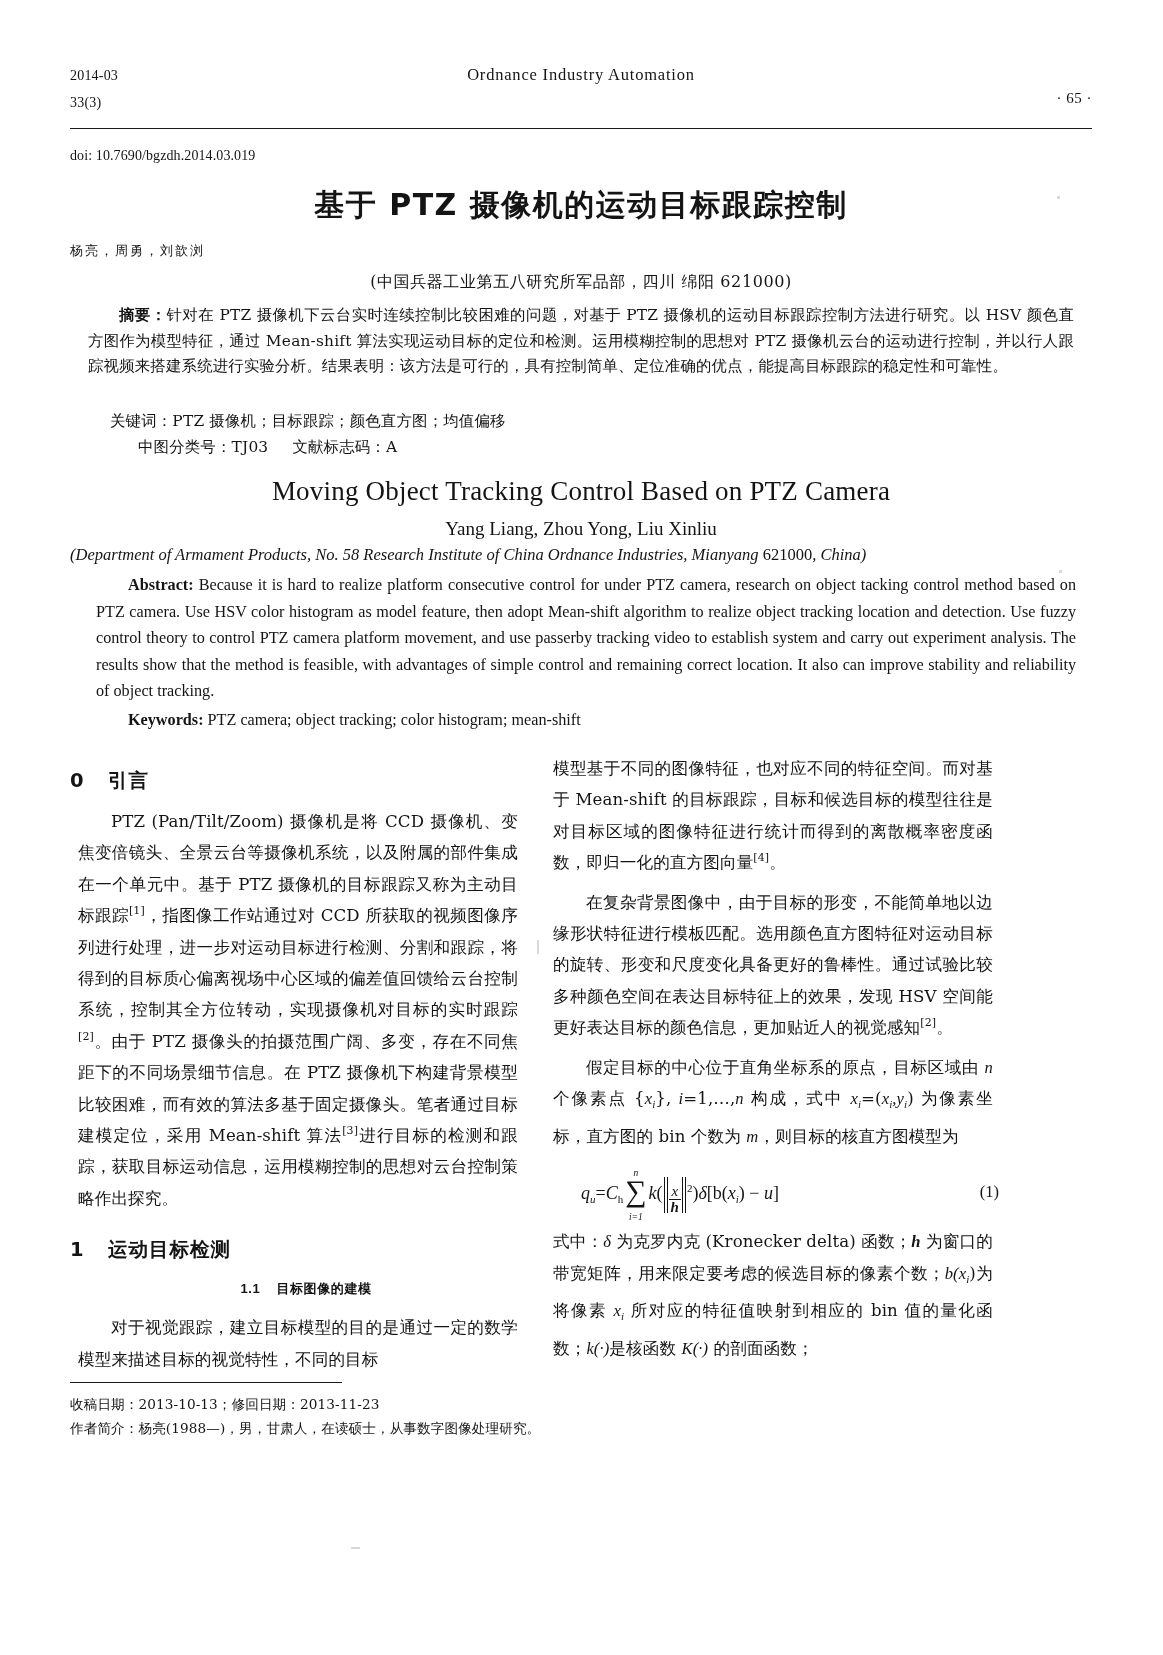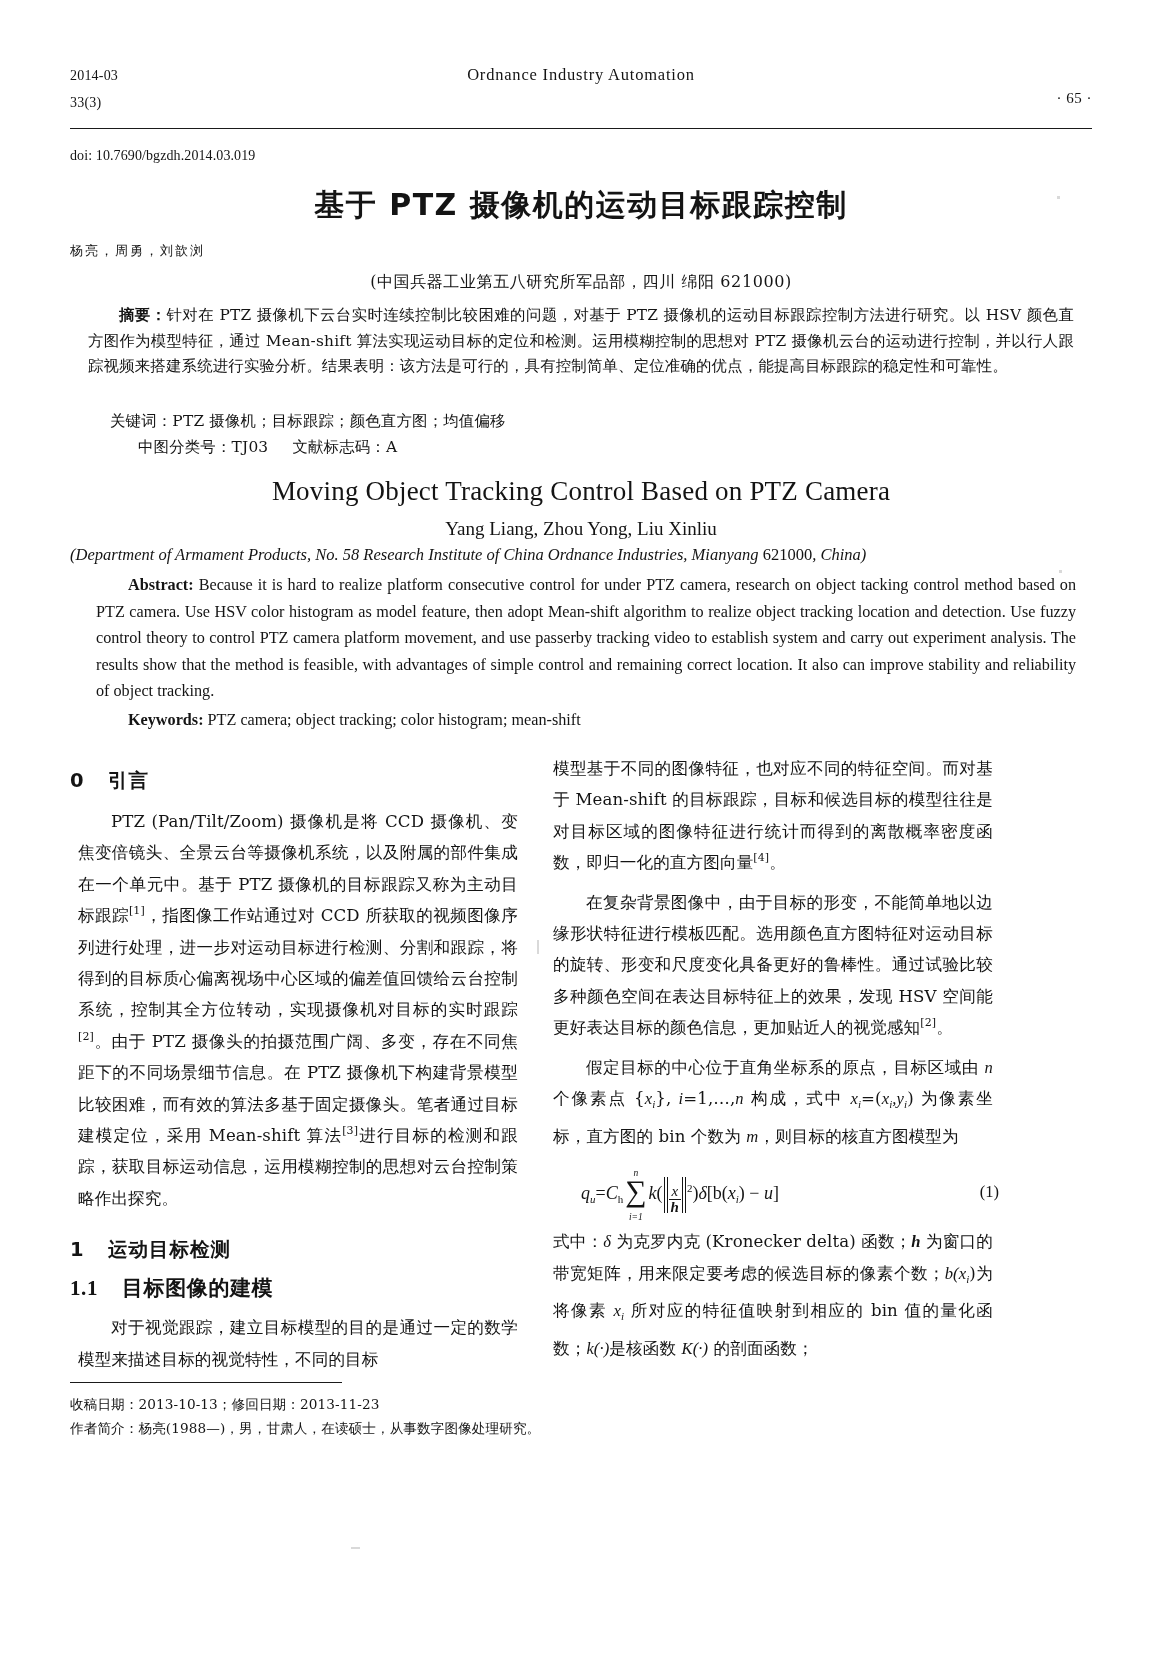--- a/index.html
+++ b/index.html
@@ -225,26 +225,27 @@
   .h1 {
     font-family: "DejaVu Sans", sans-serif;
     font-size: 19.5px;
     font-weight: bold;
     letter-spacing: 1px;
     margin: 19px 0 3px 0;
     line-height: 34px;
   }
   .h1 .num { display: inline-block; width: 38px; }
   .h2 {
-    font-family: Liberation Serif, serif;
-    font-size: 21px;
+    font-family: Liberation Sans, sans-serif;
+    font-size: 13px;
     font-weight: bold;
     letter-spacing: 0.6px;
     margin: 6px 0 1px 0;
     line-height: 31px;
+    text-align: center;
   }
   .h2 .num { display: inline-block; width: 52px; }
 
   p.body {
     margin: 8px;
     text-indent: 33px;
     text-align: justify;
     text-align-last: left;
     letter-spacing: 0.1px;
   }

